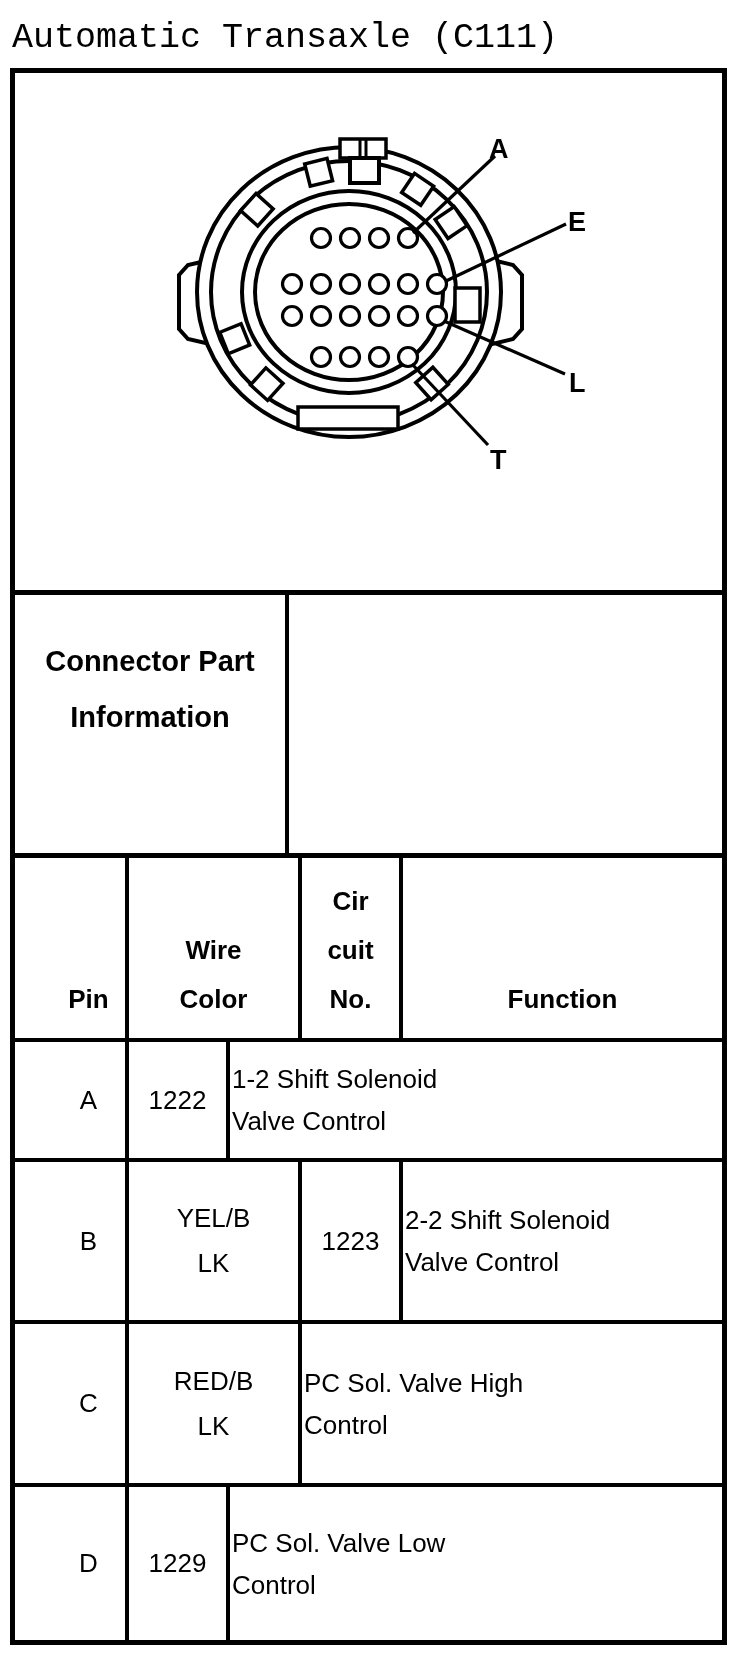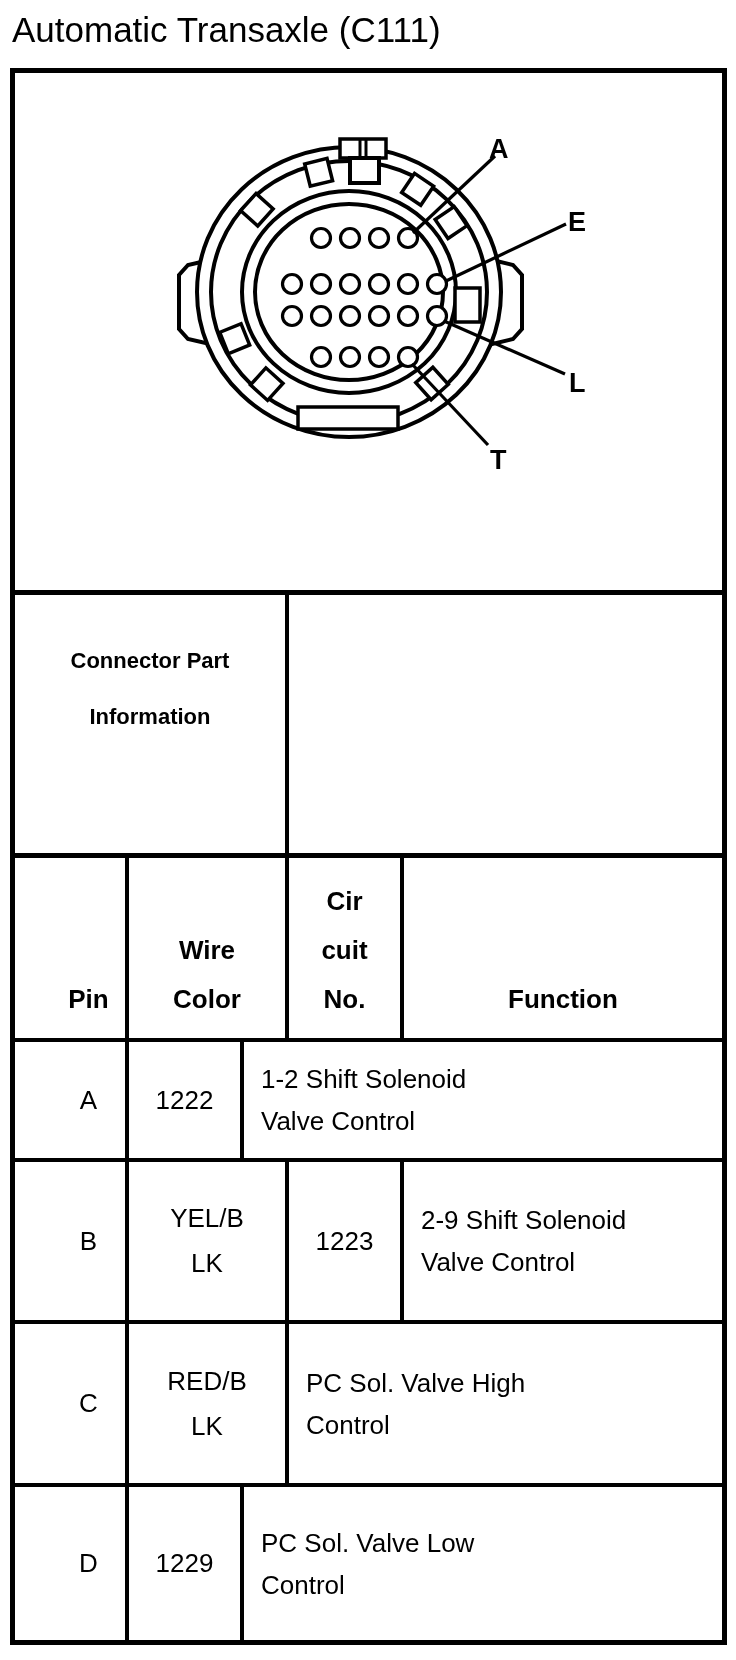--- a/index.html
+++ b/index.html
@@ -6,24 +6,25 @@
   html, body { background: #ffffff; }
   body {
     width: 736px; height: 1660px;
     position: relative;
     font-family: "Liberation Sans", sans-serif;
     color: #000;
     overflow: hidden;
   }
   .page-title {
     position: absolute;
-    left: 12px; top: 10px;
+    left: 12px; top: 18px;
     font-size: 35px;
     font-weight: 400;
     white-space: nowrap;
+    font-family: Liberation Mono, monospace;
   }
   .doc-box {
     position: absolute;
     left: 10px; top: 68px;
     width: 717px; height: 1577px;
     border: 5px solid #000;
     background: #fff;
   }
   .diagram-section { height: 517px; }
   .diagram-section svg { display: block; }
@@ -36,21 +37,21 @@
   }
   .info-label-cell {
     width: 274px;
     border-right: 4px solid #000;
     display: flex;
     flex-direction: column;
     justify-content: center;
     align-items: center;
     text-align: center;
     padding-bottom: 70px;
-    font-size: 22px;
+    font-size: 29px;
     font-weight: bold;
     line-height: 56px;
     white-space: pre-line;
   }
   .info-value-cell {
     flex: 1;
     padding: 4px 6px 0 14px;
     font-size: 26px;
     font-weight: bold;
     line-height: 56px;
@@ -63,43 +64,43 @@
 
   
   .tbl-row { display: flex; }
   .row-head { height: 185px; border-top: 5px solid #000; }
   .row-a { height: 120px; border-top: 4px solid #000; }
   .row-b { height: 162px; border-top: 4px solid #000; }
   .row-c { height: 163px; border-top: 4px solid #000; }
   .row-d { height: 157px; border-top: 4px solid #000; }
 
   .c1 { width: 114px; border-right: 4px solid #000; padding-left: 37px; }
-  .c2 { width: 160px; border-right: 4px solid #000; }
-  .c3 { width: 115px; border-right: 4px solid #000; }
+  .c2 { width: 173px; border-right: 4px solid #000; }
+  .c3 { width: 101px; border-right: 4px solid #000; }
   .c4 { flex: 1; }
 
   .cell {
     display: flex;
     align-items: center;
     justify-content: center;
     text-align: center;
     font-size: 26px;
     line-height: 45px;
     white-space: pre-line;
   }
   .head-cell {
     align-items: flex-end;
     font-weight: bold;
     line-height: 49px;
     padding-bottom: 14px;
   }
   .func-cell {
     justify-content: flex-start;
     text-align: left;
-    padding-left: 17px;
+    padding-left: 2px;
     padding-right: 8px;
     line-height: 42px;
   }
 
   
   .ln { stroke: #000; fill: none; }
   .wh { stroke: #000; fill: #fff; }
   .lbl {
     font-family: "Liberation Sans", sans-serif;
     font-size: 27px;
@@ -200,21 +201,21 @@
       <div class="cell c3">1222</div>
       <div class="cell func-cell c4">1-2 Shift Solenoid
 Valve Control</div>
     </div>
 
     <div class="tbl-row row-b">
       <div class="cell c1">B</div>
       <div class="cell c2">YEL/B
 LK</div>
       <div class="cell c3">1223</div>
-      <div class="cell func-cell c4">2-9 Shift Solenoid
+      <div class="cell func-cell c4">2-2 Shift Solenoid
 Valve Control</div>
     </div>
 
     <div class="tbl-row row-c">
       <div class="cell c1">C</div>
       <div class="cell c2">RED/B
 LK</div>
       <div class="cell func-cell c4">PC Sol. Valve High
 Control</div>
     </div>

